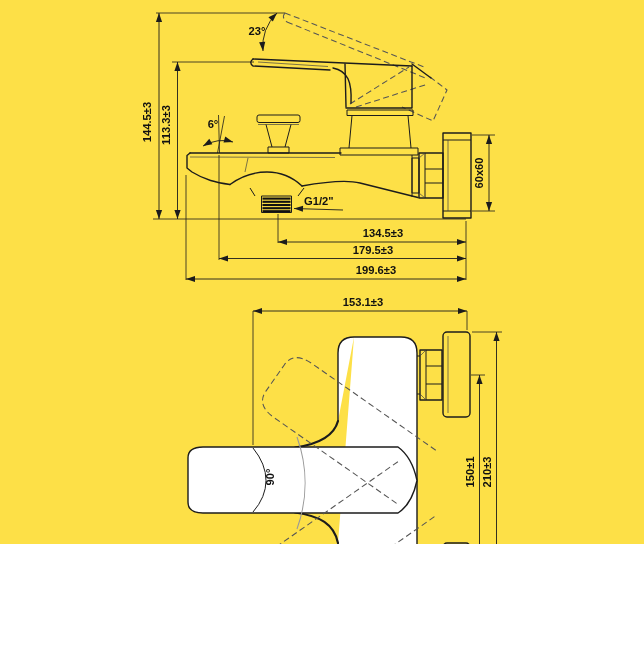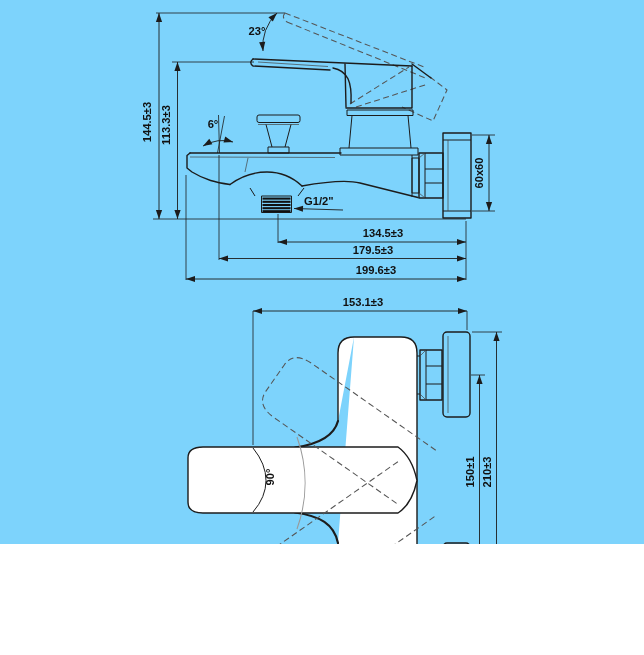--- a/index.html
+++ b/index.html
@@ -1,16 +1,16 @@
 <!DOCTYPE html>
 <html><head>
 <meta charset="utf-8">
 <style>
   html,body{margin:0;padding:0;background:#fff;}
-  .stage{position:relative;width:644px;height:544px;background:#7dd3fc;overflow:hidden;
+  .stage{position:relative;width:644px;height:544px;background:#fde047;overflow:hidden;
          font-family:"Liberation Sans", sans-serif;}
   svg{display:block;}
   .outline{stroke:#1c1c1c;stroke-width:1.4;fill:none;stroke-linejoin:round;stroke-linecap:round;}
   .outline2{stroke:#1c1c1c;stroke-width:1;fill:none;stroke-linejoin:round;}
   .thin{stroke:#444;stroke-width:.7;fill:none;}
   .dim{stroke:#1c1c1c;stroke-width:.9;fill:none;}
   .ext{stroke:#1c1c1c;stroke-width:.8;fill:none;}
   .phantom{stroke:#555;stroke-width:1.05;fill:none;stroke-dasharray:6 3.5;stroke-linejoin:round;}
   .swing{stroke:#999;stroke-width:1.1;fill:none;}
   .whitefill{fill:#ffffff;}

